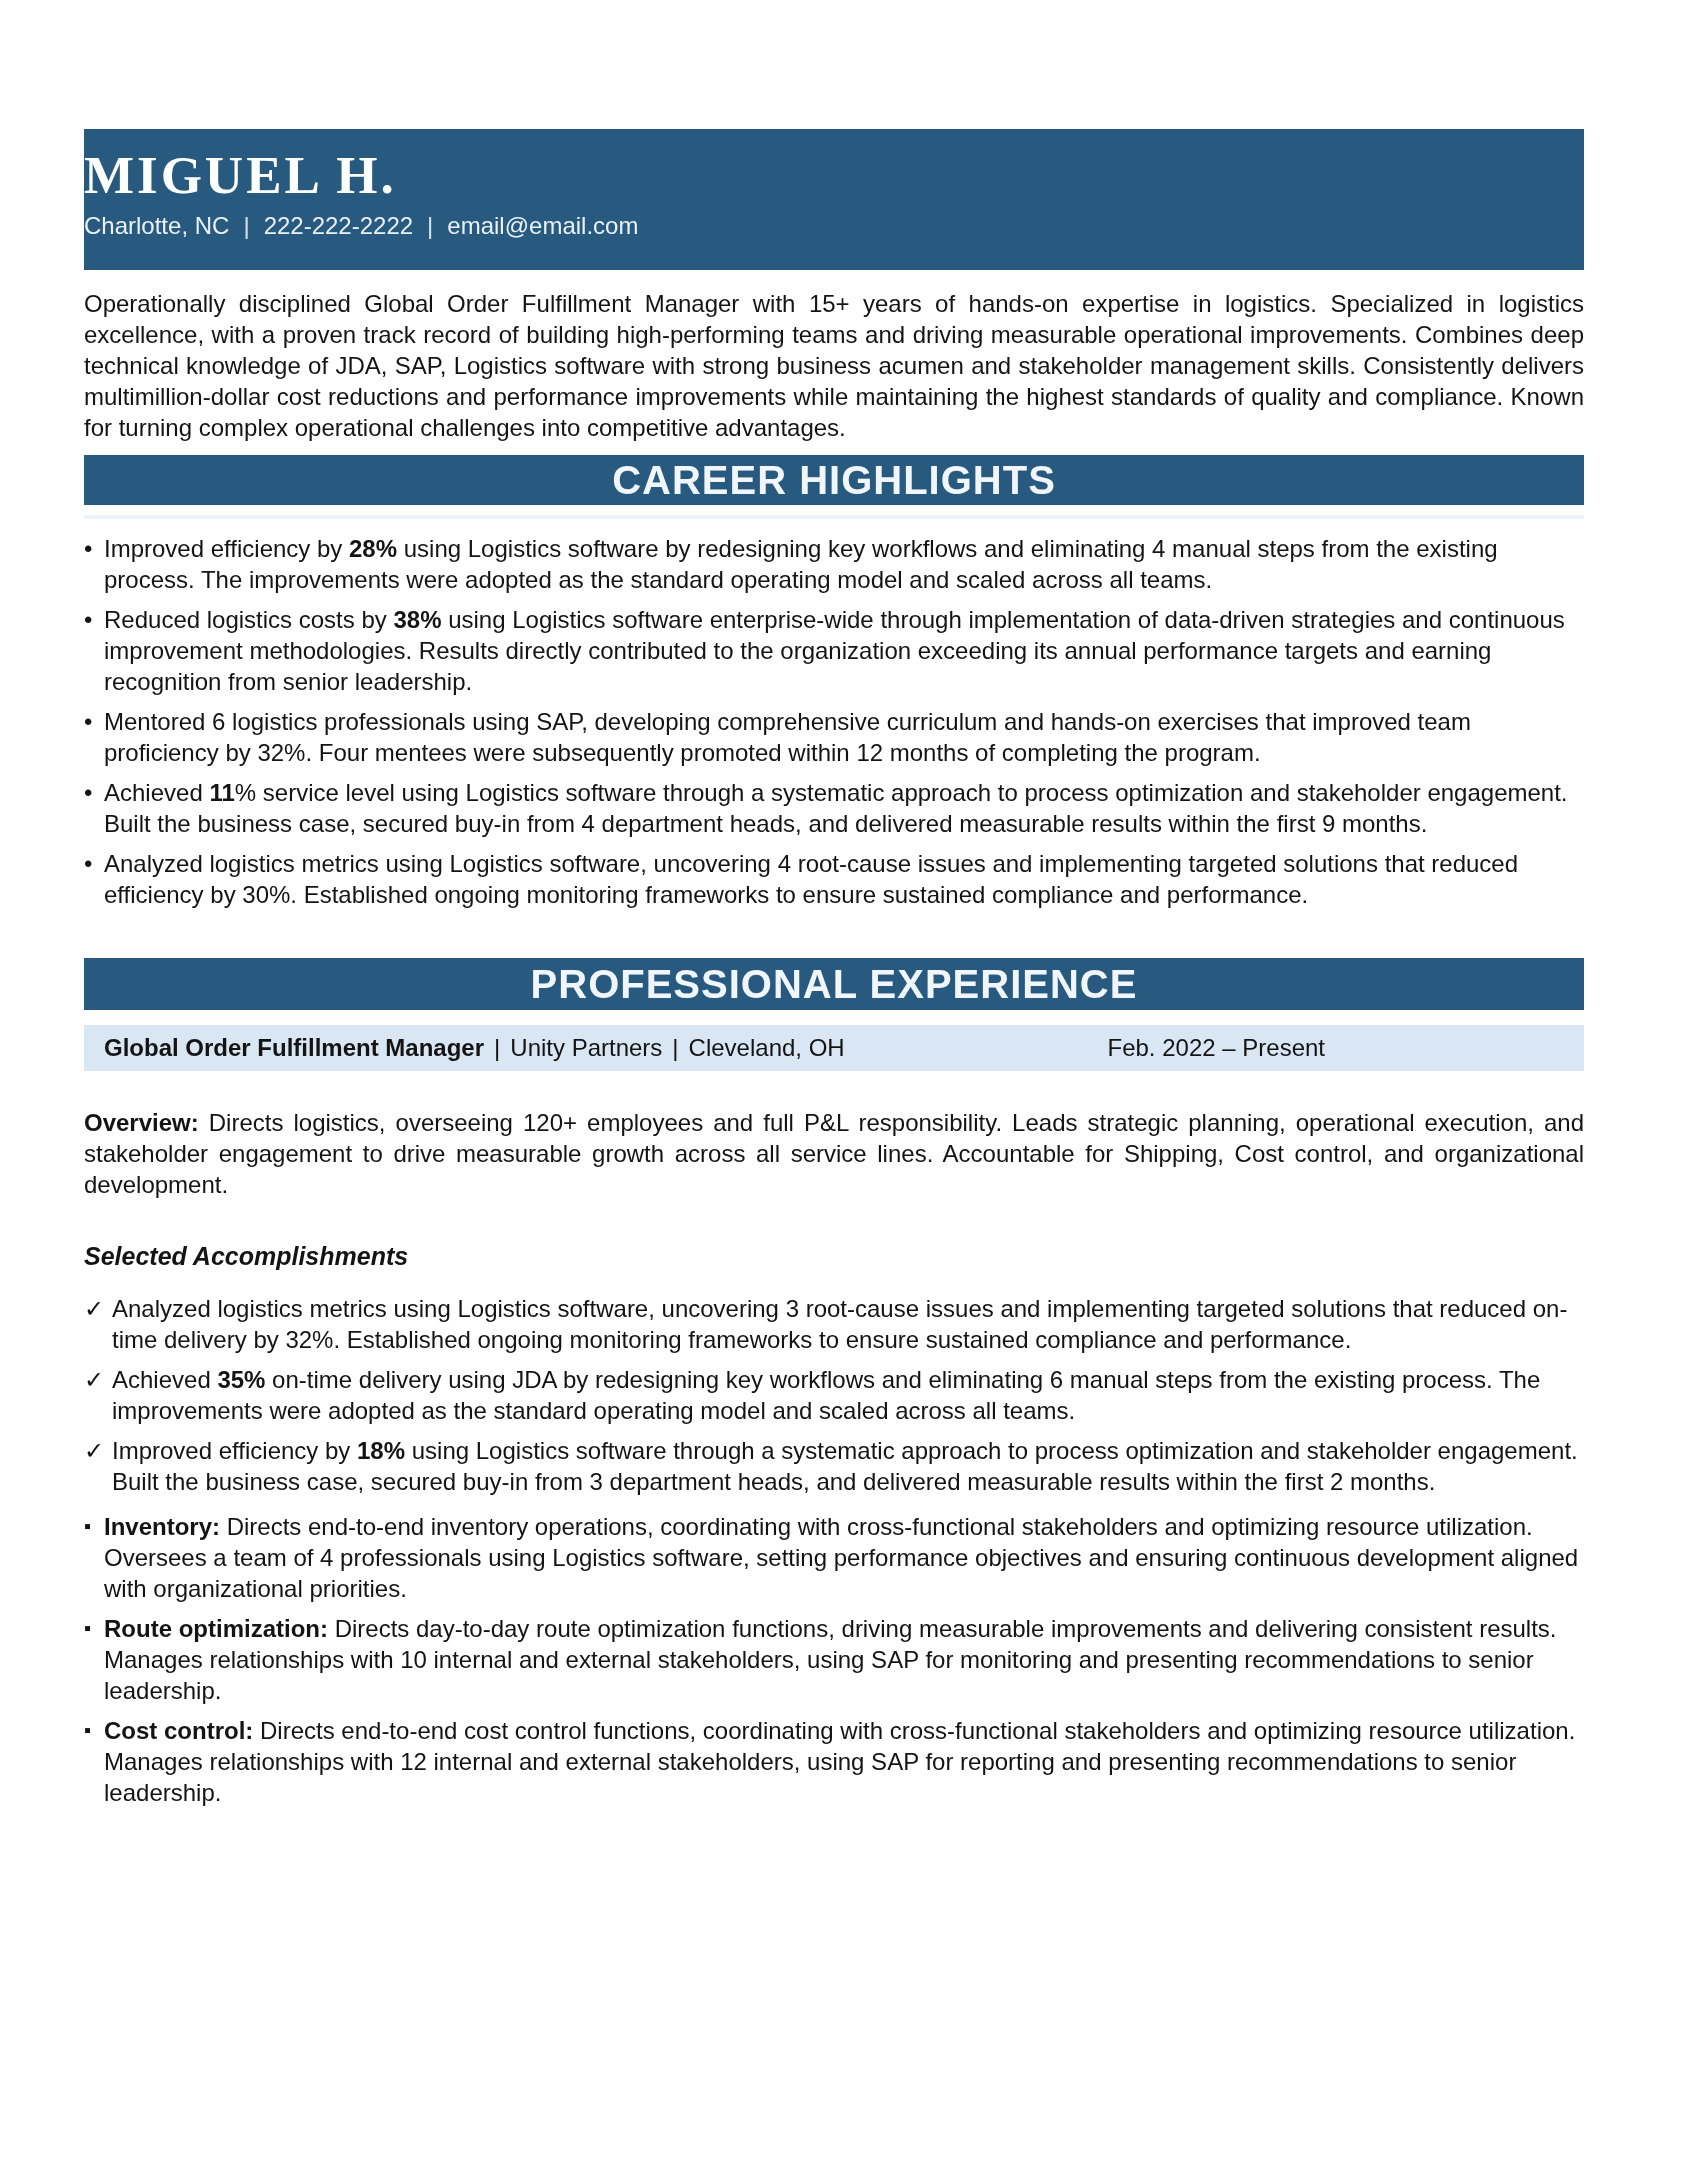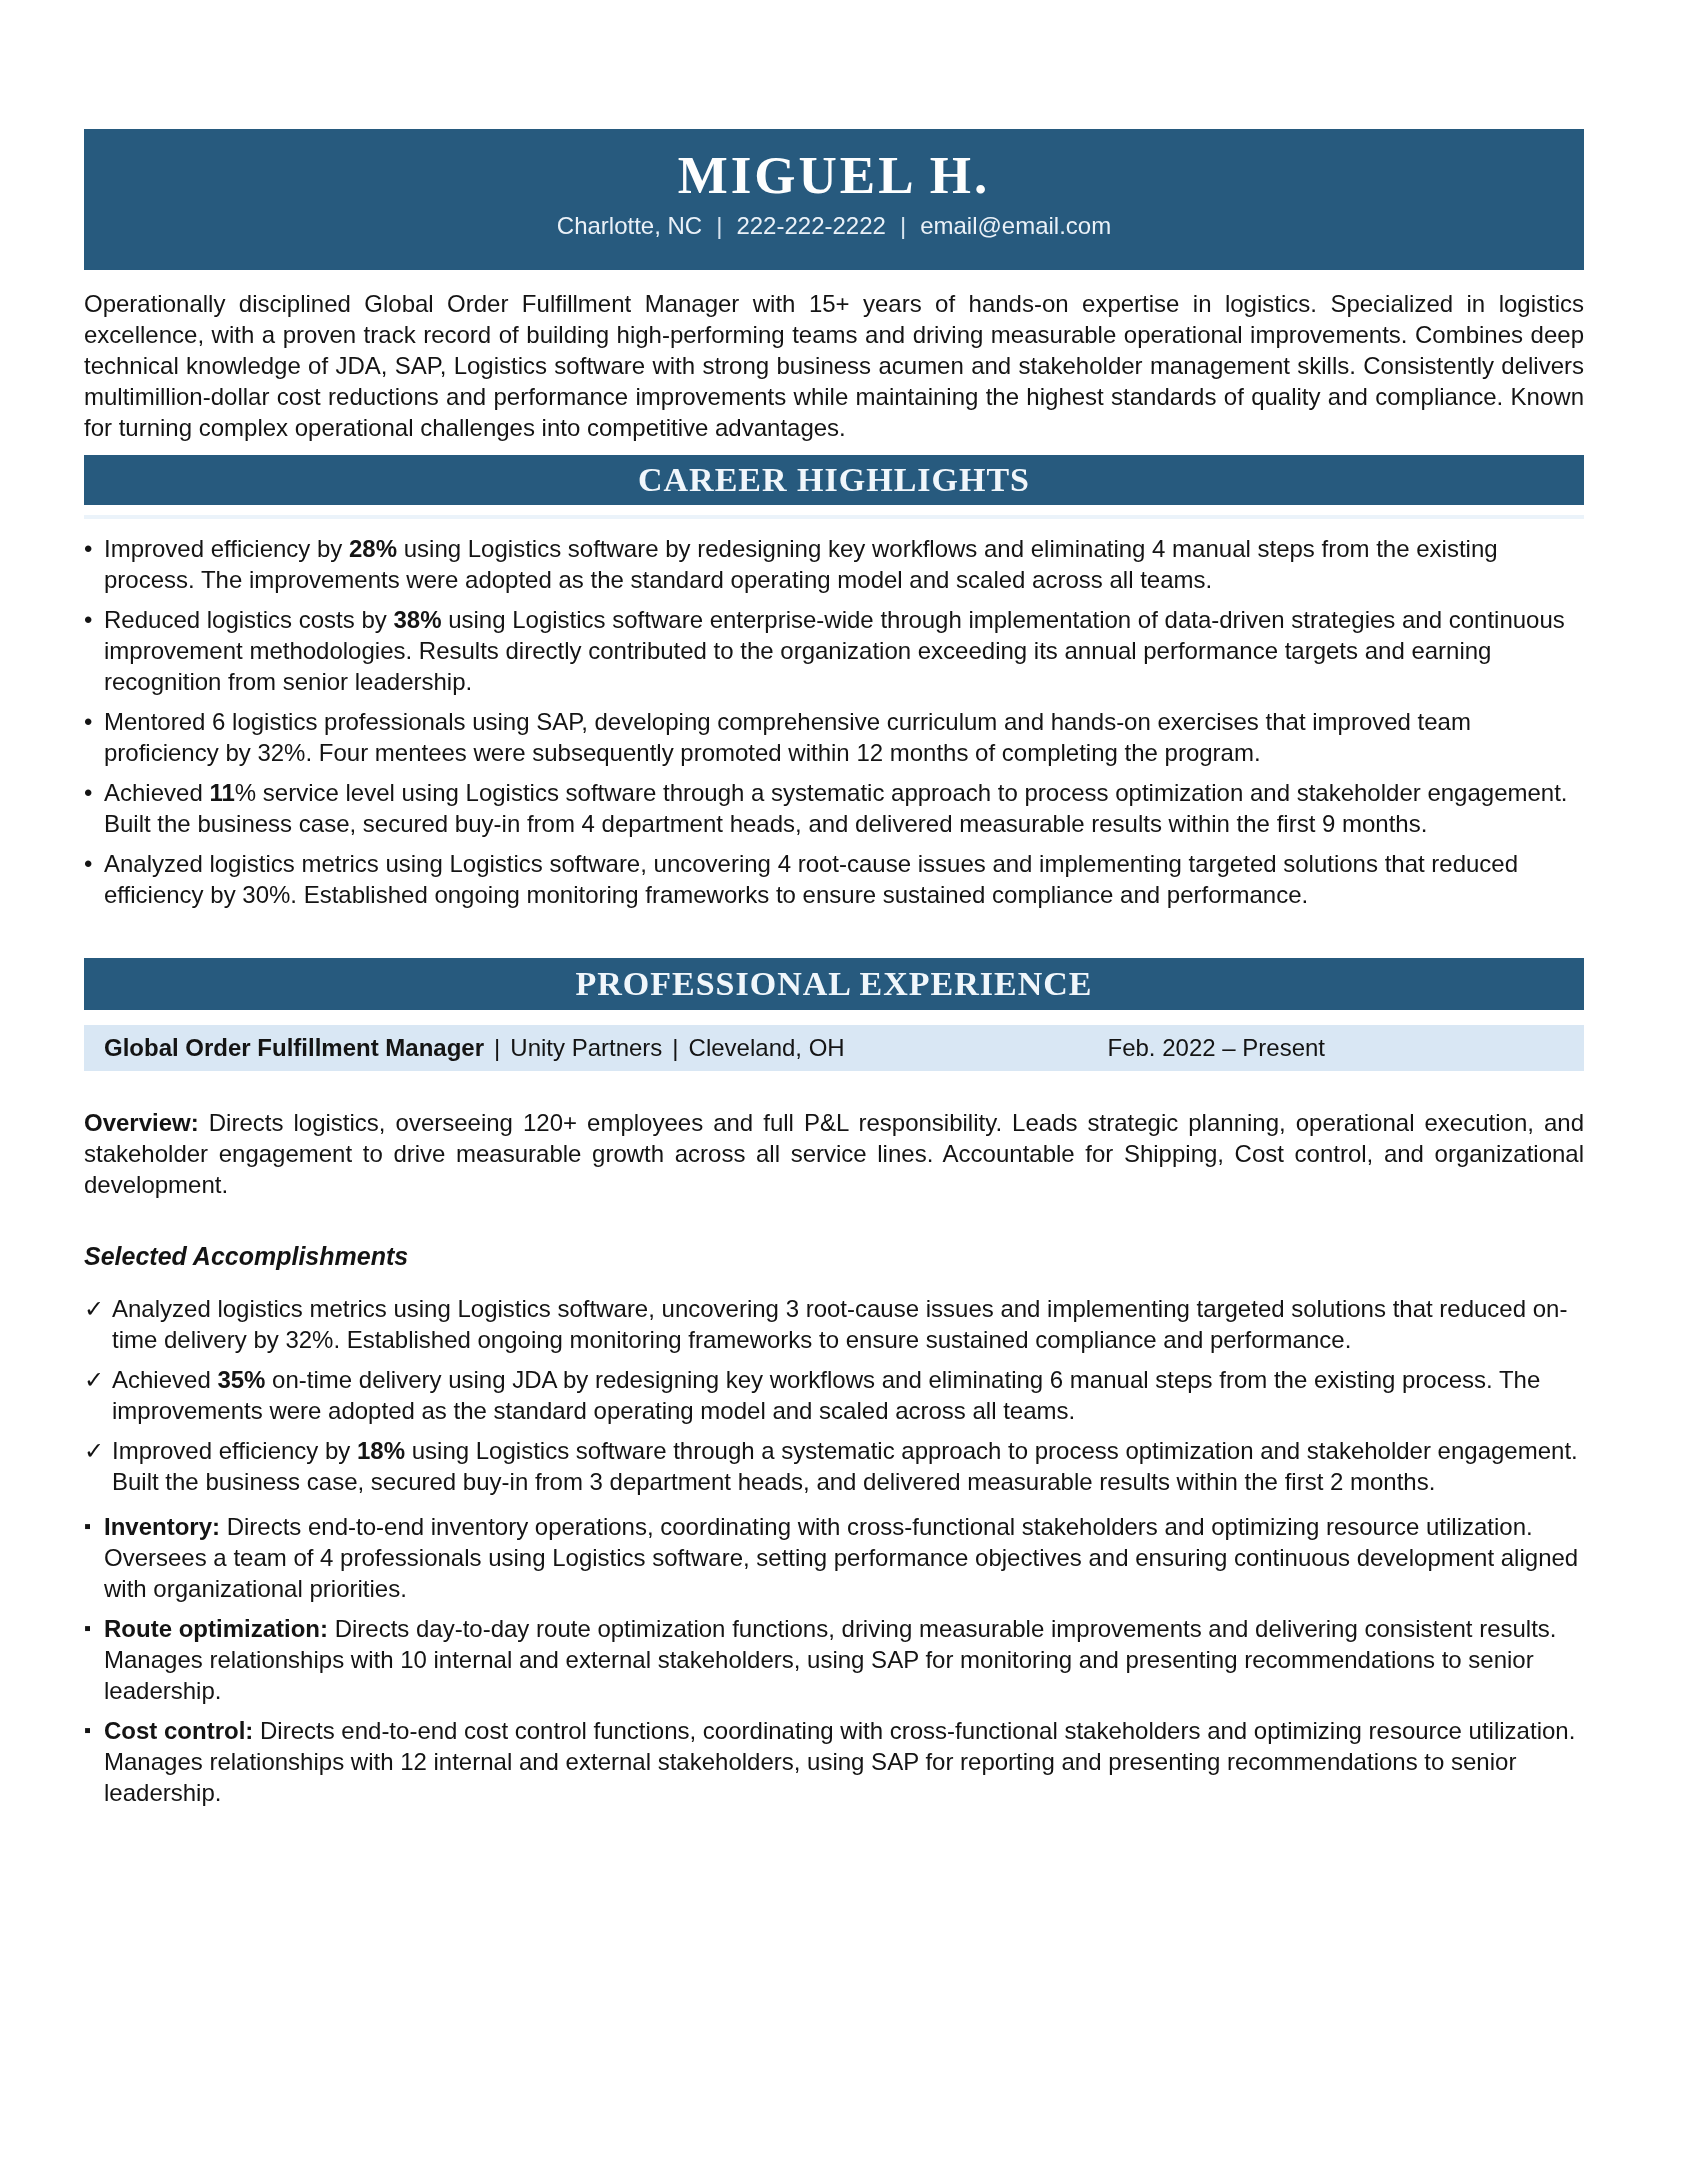--- a/index.html
+++ b/index.html
@@ -11,21 +11,21 @@
   }
   .page {
     position:relative; width:1683px; height:2178px;
     padding-top:129px; box-sizing:border-box; overflow:hidden;
   }
   .content { margin-left:84px; width:1500px; }
 
   
   .name-band {
     background:var(--band-bg,#275A7E);
-    height:141px; text-align:center; box-sizing:border-box; padding-top:16px;
+    height:141px; text-align:left; box-sizing:border-box; padding-top:16px;
   }
   .name {
     font-family:"Liberation Serif", serif; font-weight:bold;
     font-size:53px; line-height:61px; letter-spacing:3px;
     color:#FDFEFE;
   }
   .contact { margin-top:6px; font-size:24px; color:#EAF1F8; }
   .contact .sep { padding:0 14px; color:#D8E4EF; }
 
   
@@ -40,22 +40,22 @@
   
   .summary {
     margin-top:18px; font-size:24px; line-height:31px;
     text-align:justify;
   }
 
   
   .section-band {
     margin-top:12px; background:var(--band-bg,#275A7E);
     height:50px; line-height:50px; text-align:center;
-    font-family:Liberation Serif, serif; font-weight:bold;
-    font-size:34px; letter-spacing:1px; color:var(--band-text,#F0F6FB);
+    font-family:Liberation Sans, sans-serif; font-weight:bold;
+    font-size:40px; letter-spacing:1px; color:var(--band-text,#F0F6FB);
   }
   .section-band.experience { margin-top:48px; height:52px; line-height:52px; }
   .accent-strip { height:4px; background:var(--strip,#EBF3FA); margin-top:10px; }
 
   
   .list { margin-top:14px; font-size:24px; }
   .list.check-list { margin-top:22px; }
   .li-row { display:flex; margin-bottom:9px; }
   .li-row:last-child { margin-bottom:0; }
   .marker { flex:0 0 30px; line-height:31px; }

